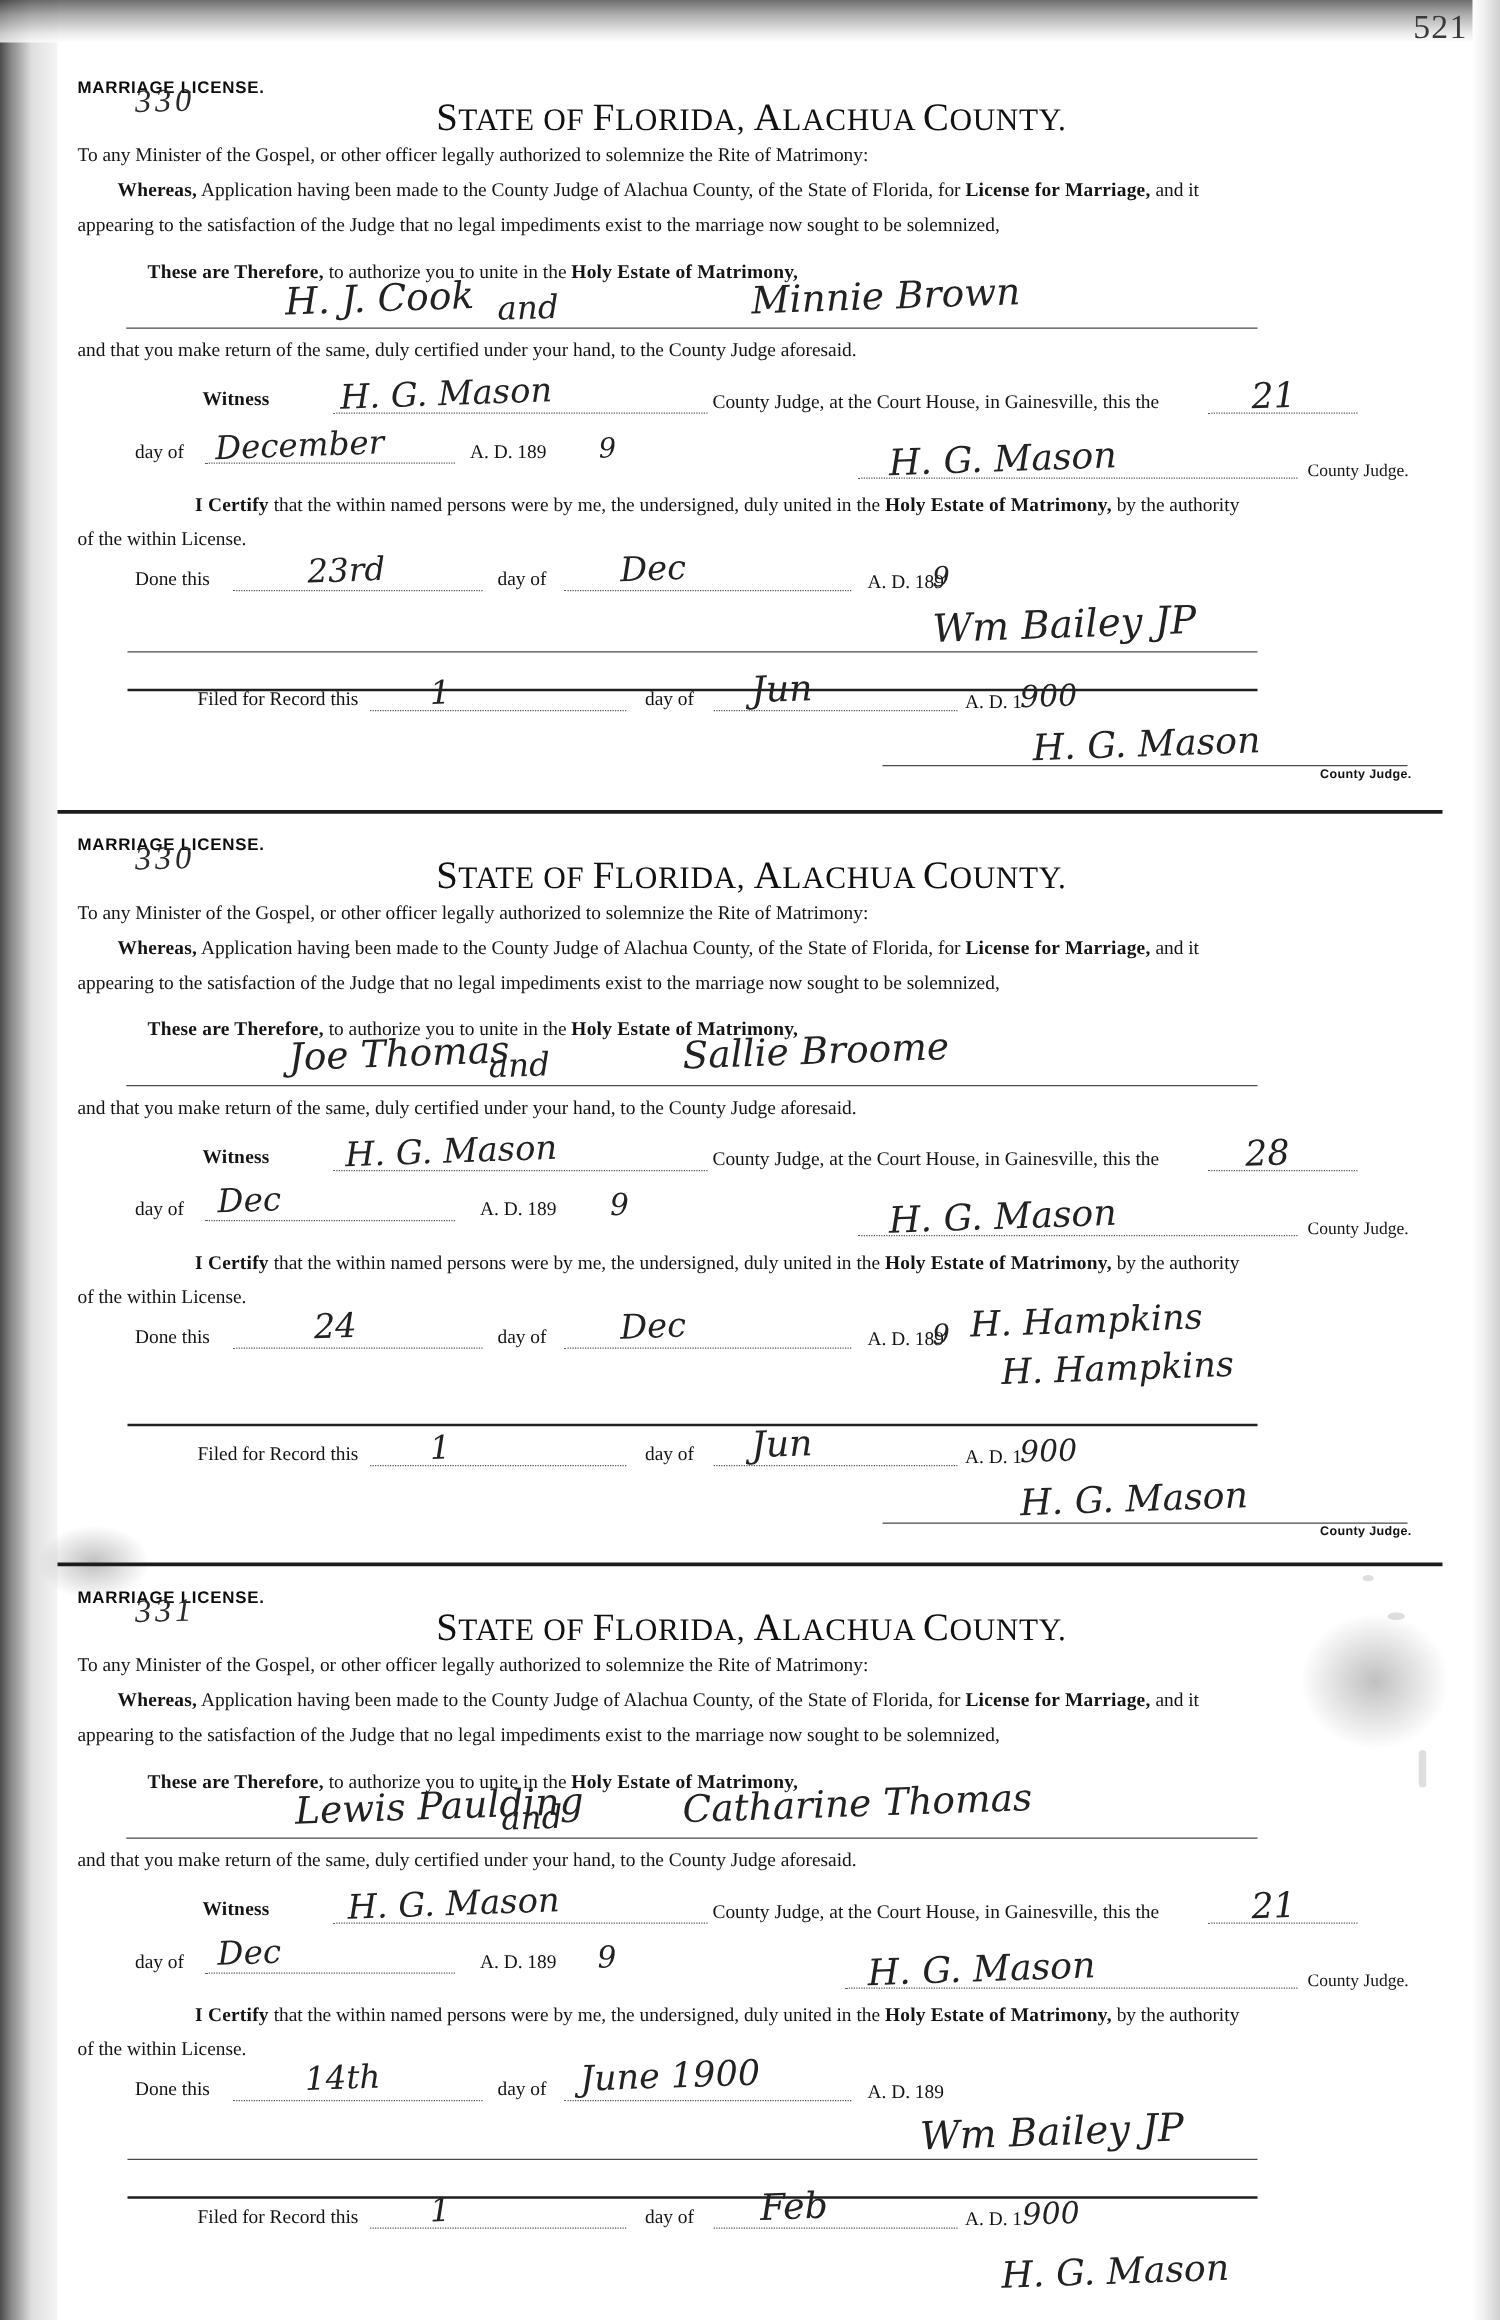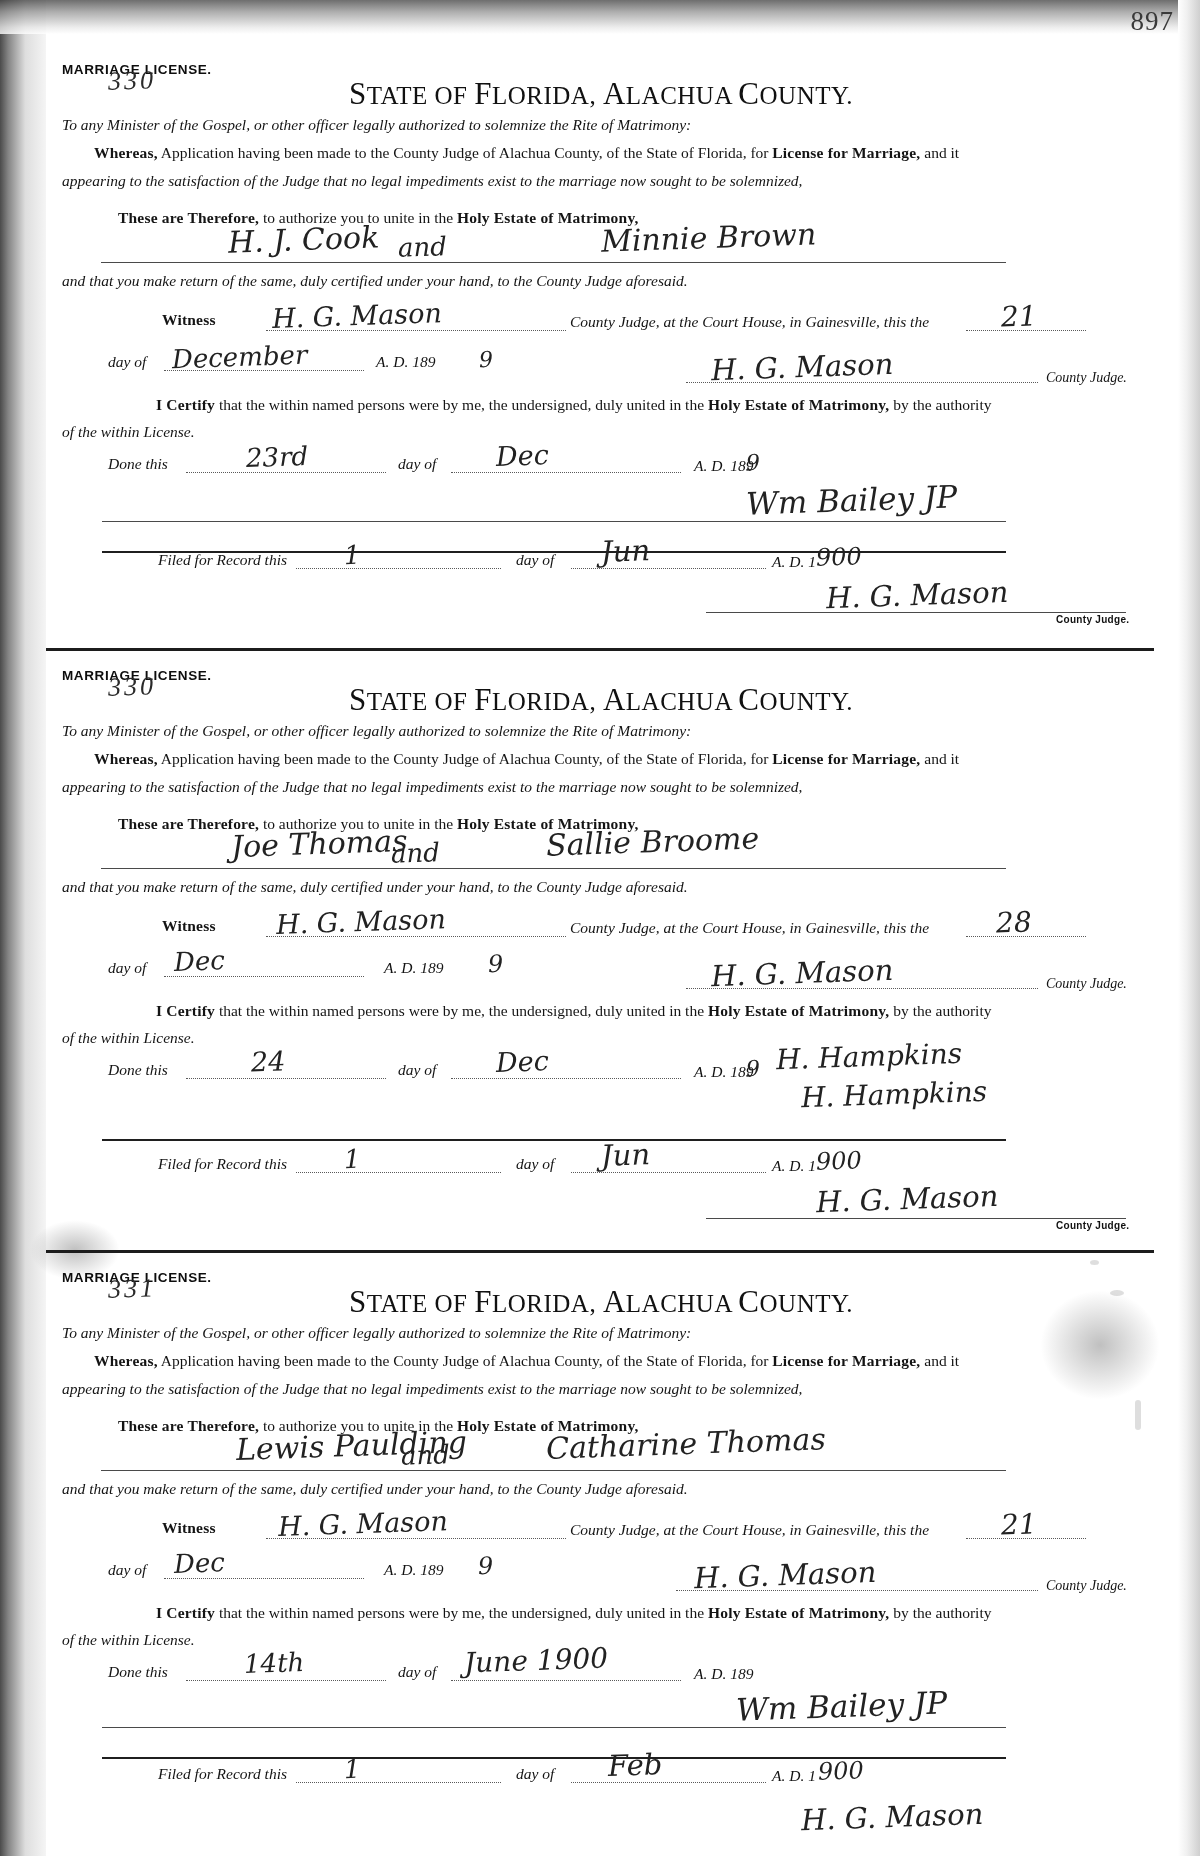--- a/index.html
+++ b/index.html
@@ -96,21 +96,21 @@
     letter-spacing: .5px;
   }
   .heading .cap { font-size: 31px; }
   .line {
     position: absolute;
     font-family: "Liberation Serif", serif;
     font-size: 15.5px;
     color: #141414;
     white-space: nowrap;
   }
-  .line.it { font-style: italic; }
+  .line.it { }
   .blk {
     font-family: "Liberation Serif", serif;
     font-weight: bold;
     letter-spacing: .2px;
   }
   .hw {
     position: absolute;
     font-family: "DejaVu Serif", serif;
     font-style: italic;
     color: #222;
@@ -144,21 +144,21 @@
 </style>
 </head>
 <body>
 
 <div class="page">
 
   <div class="scan-edge-left"></div>
   <div class="scan-edge-top"></div>
   <div class="scan-edge-right"></div>
 
-  <div class="page-number">897</div>
+  <div class="page-number">521</div>
 
   <div class="speckle" style="left:1090px;top:1260px;width:9px;height:5px;"></div>
   <div class="speckle" style="left:1110px;top:1290px;width:14px;height:6px;"></div>
   <div class="speckle" style="left:1135px;top:1400px;width:6px;height:30px;border-radius:3px;"></div>
   <div class="smudge" style="left:1040px;top:1290px;width:120px;height:110px;"></div>
   <div class="smudge" style="left:30px;top:1220px;width:90px;height:60px;"></div>
 
   <div class="record">
 
     <div class="ml-label" style="top:62px;">MARRIAGE LICENSE.</div>

